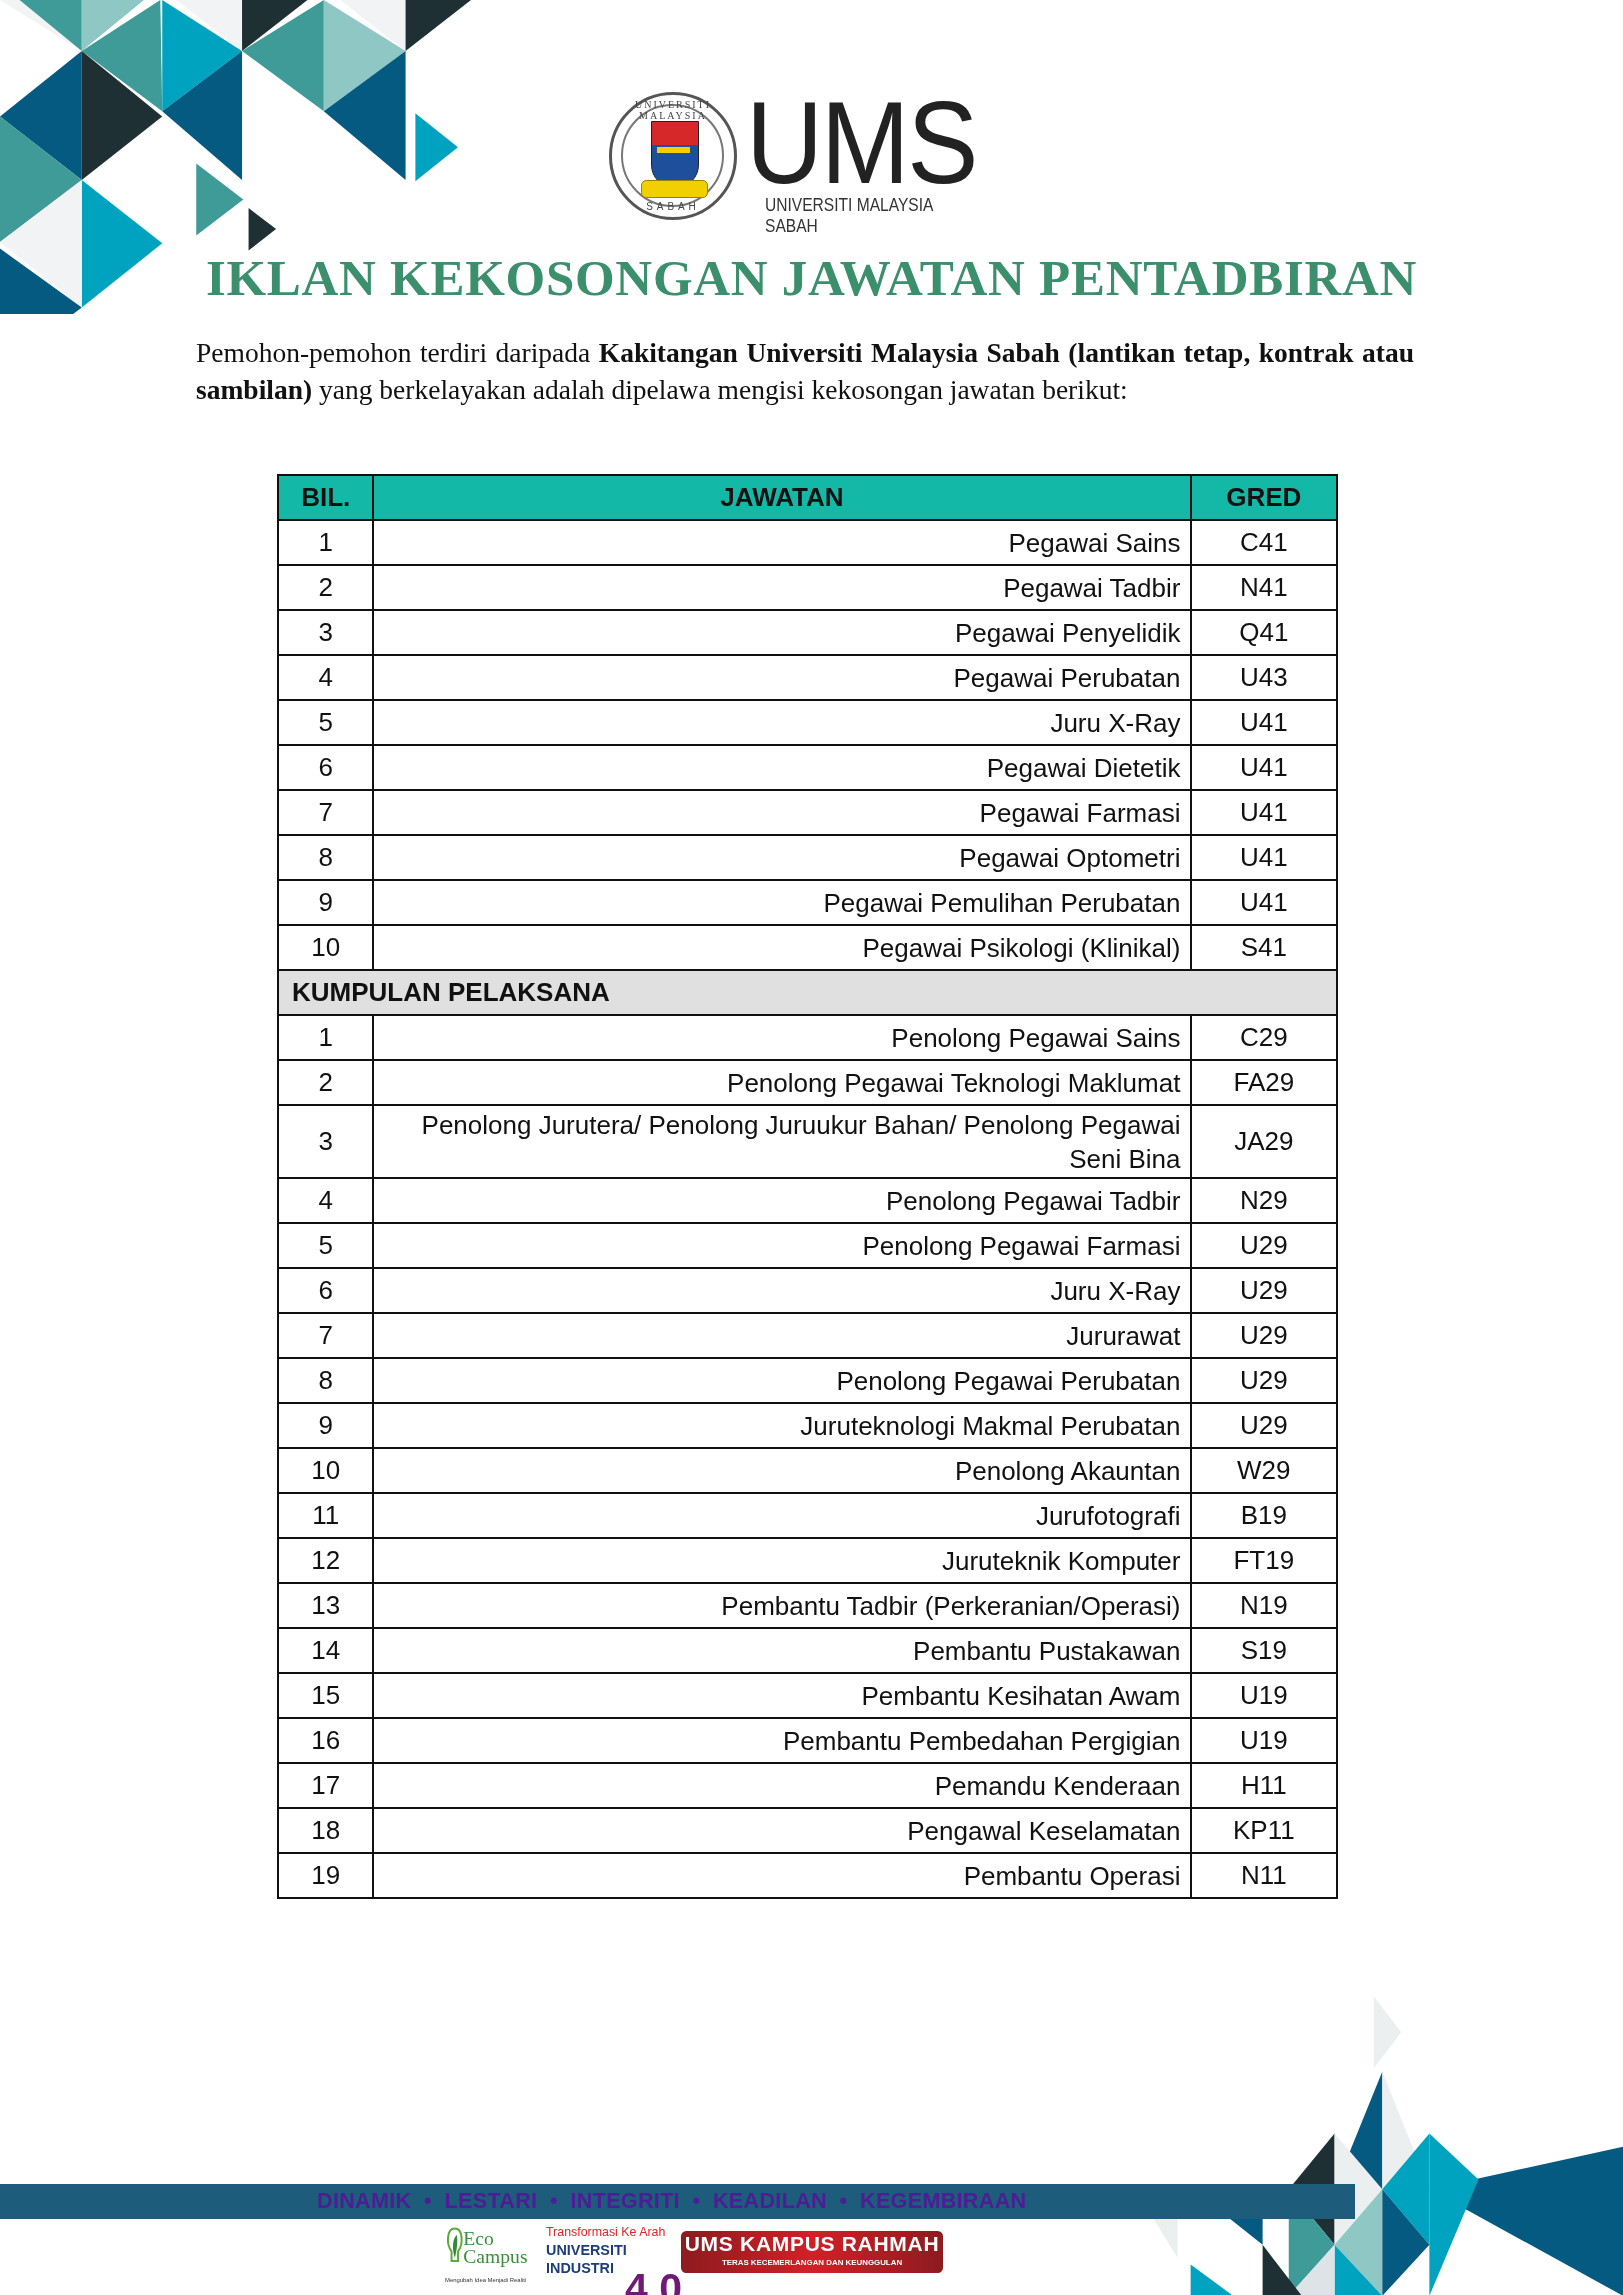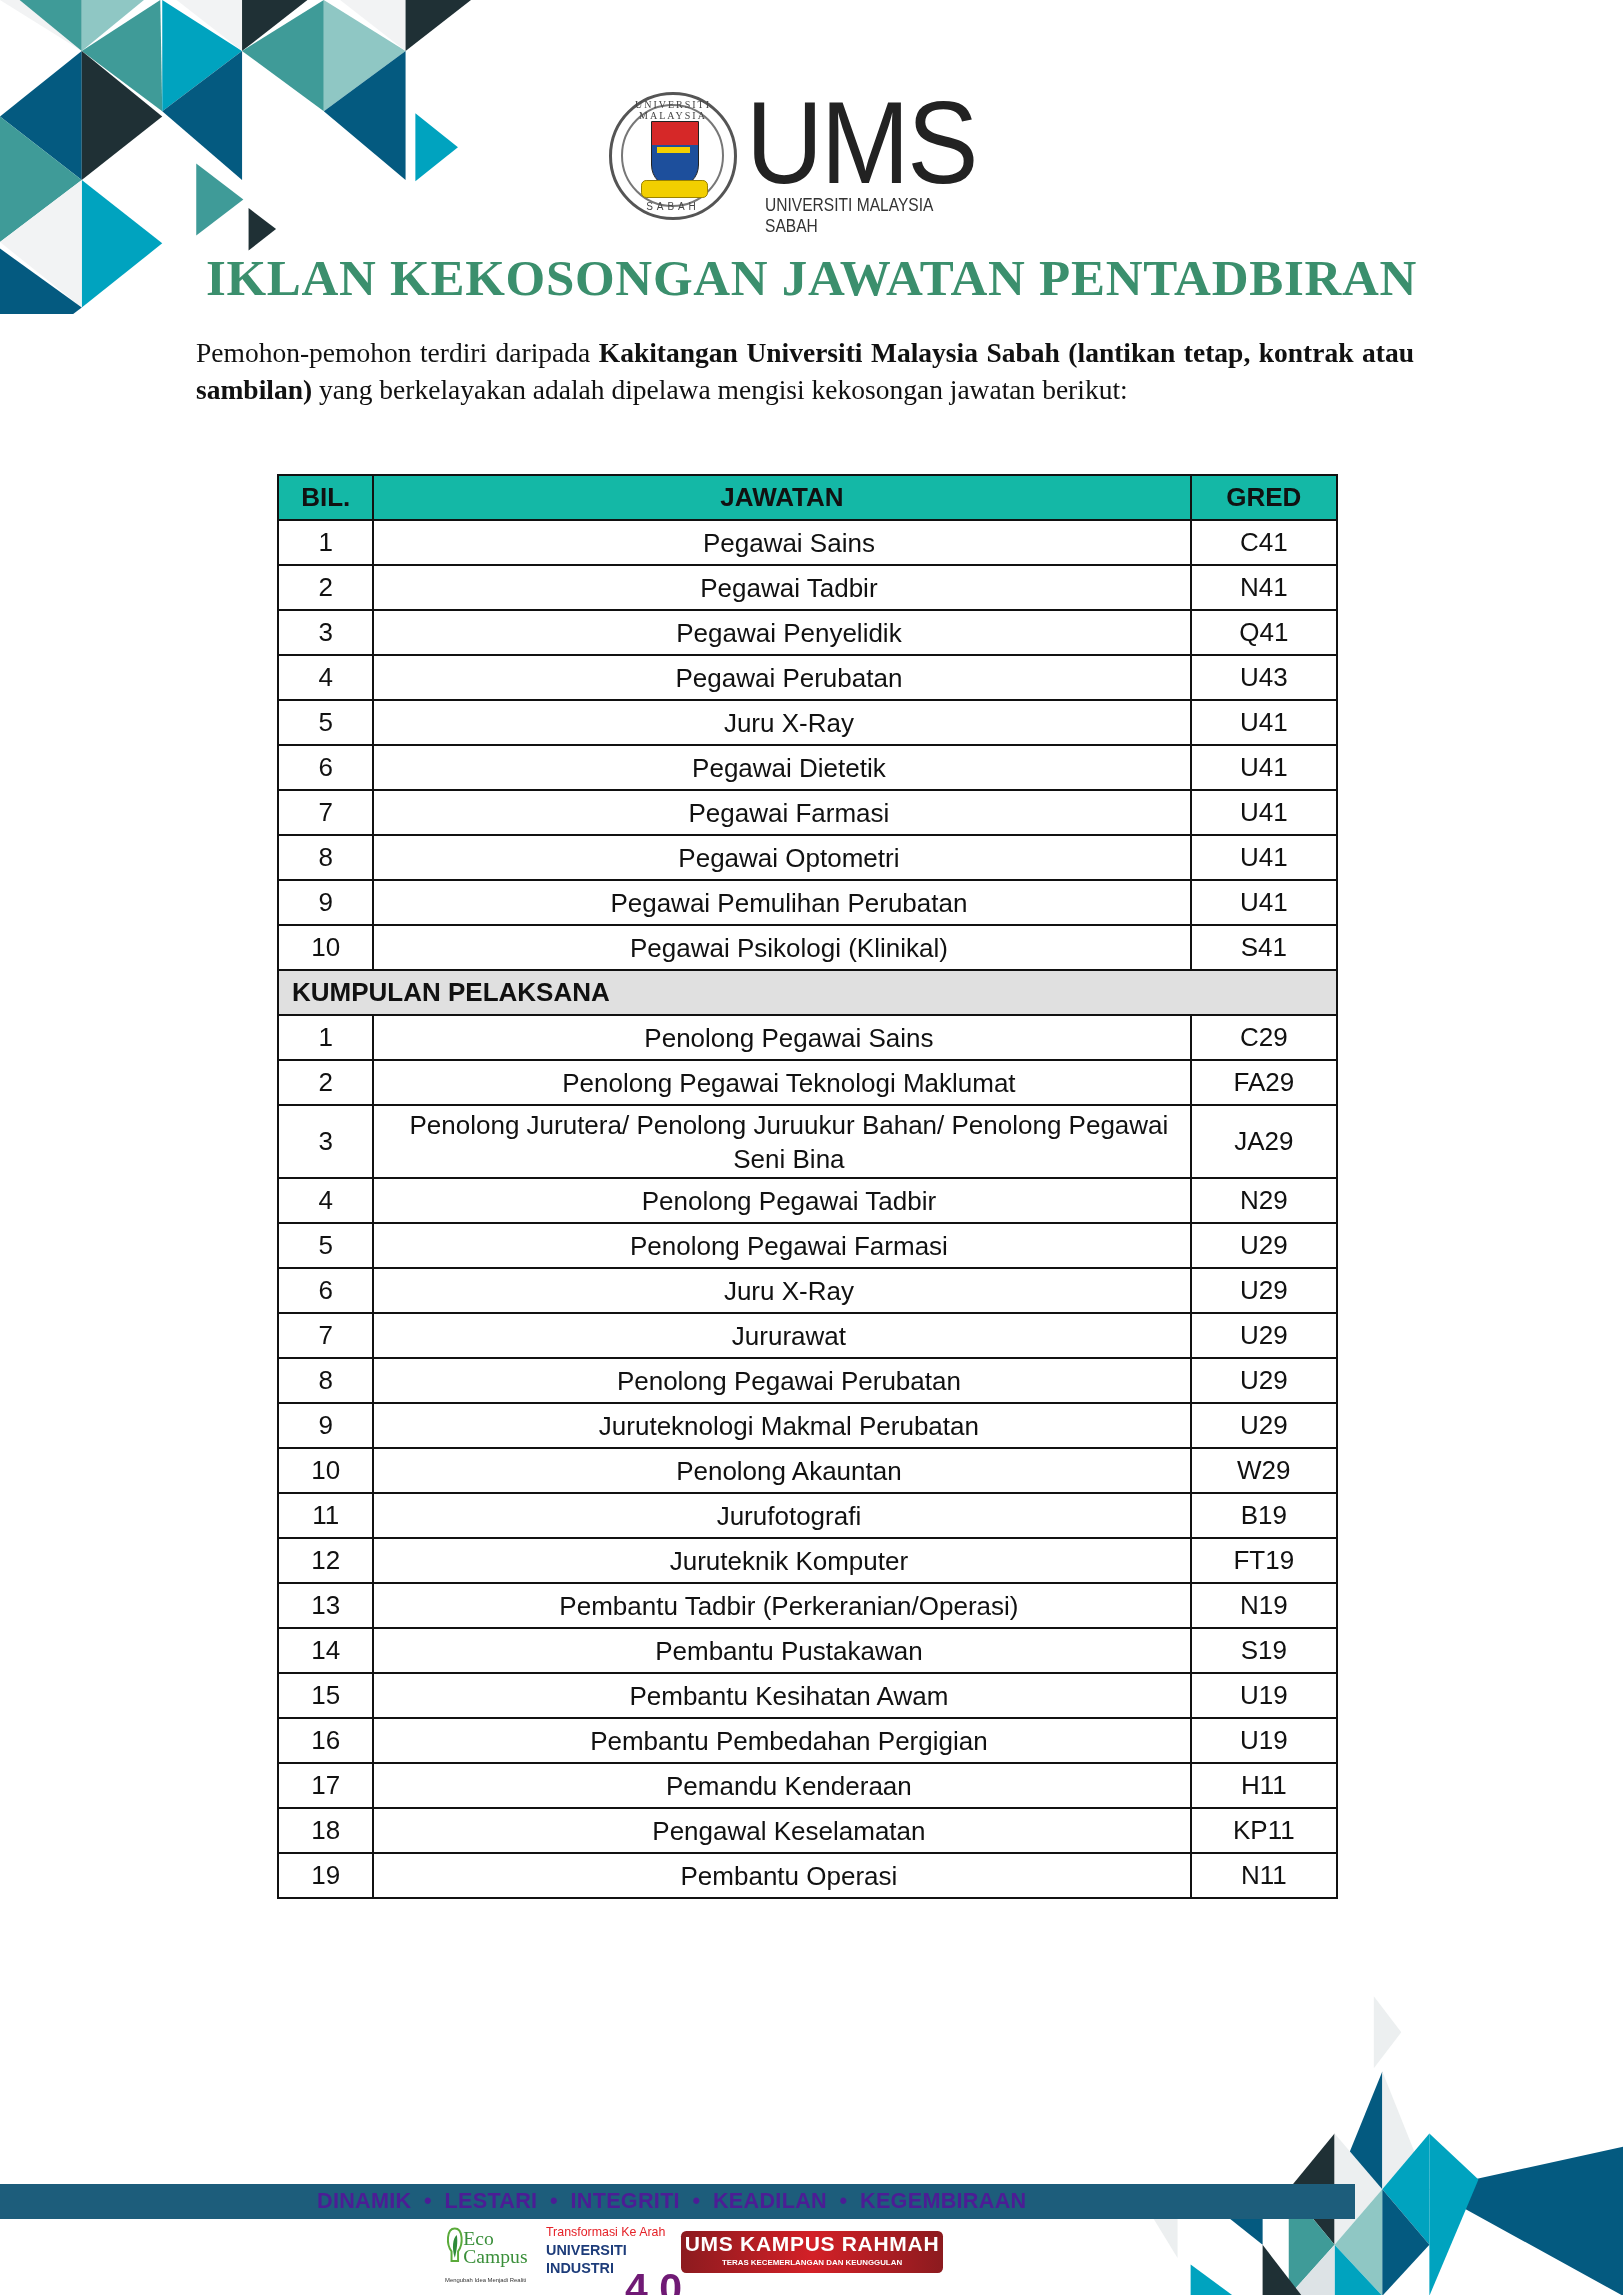--- a/index.html
+++ b/index.html
@@ -45,21 +45,21 @@
   
   table.jobs {
     position: absolute; left: 277px; top: 474px; width: 1061px;
     border-collapse: collapse; font-size: 26px; color: #111;
   }
   table.jobs td, table.jobs th { border: 2px solid #111; padding: 0 9.2px; height: 43px; }
   table.jobs th { background: #14b8a6; font-weight: bold; text-align: center; border-width: 2.6px; }
   table.jobs .col-bil { width: 75px; text-align: center; }
   table.jobs .col-gred { width: 126px; text-align: center; }
   table.jobs tr.group td { background: #e0e0e0; font-weight: bold; text-align: left; padding-left: 13px; }
-  table.jobs td.name { text-align: center; padding-left: 23px; line-height: 34px; margin-left: 8px; }
+  table.jobs td.name { text-align: right; padding-left: 23px; line-height: 34px; margin-left: 8px; }
   table.jobs tr.tall td { height: 71px; }
 
   
   .footer-band {
     position: absolute; left: 0; top: 2184px; width: 1355px; height: 35px; background: #1d5d7b;
   }
   .footer-text {
     position: absolute; left: 317px; top: 2188px; font-size: 21.6px; font-weight: bold; color: #4c1d95; letter-spacing: 0.3px;
   }
   .eco { position: absolute; left: 445px; top: 2225px; width: 92px; height: 65px; }

